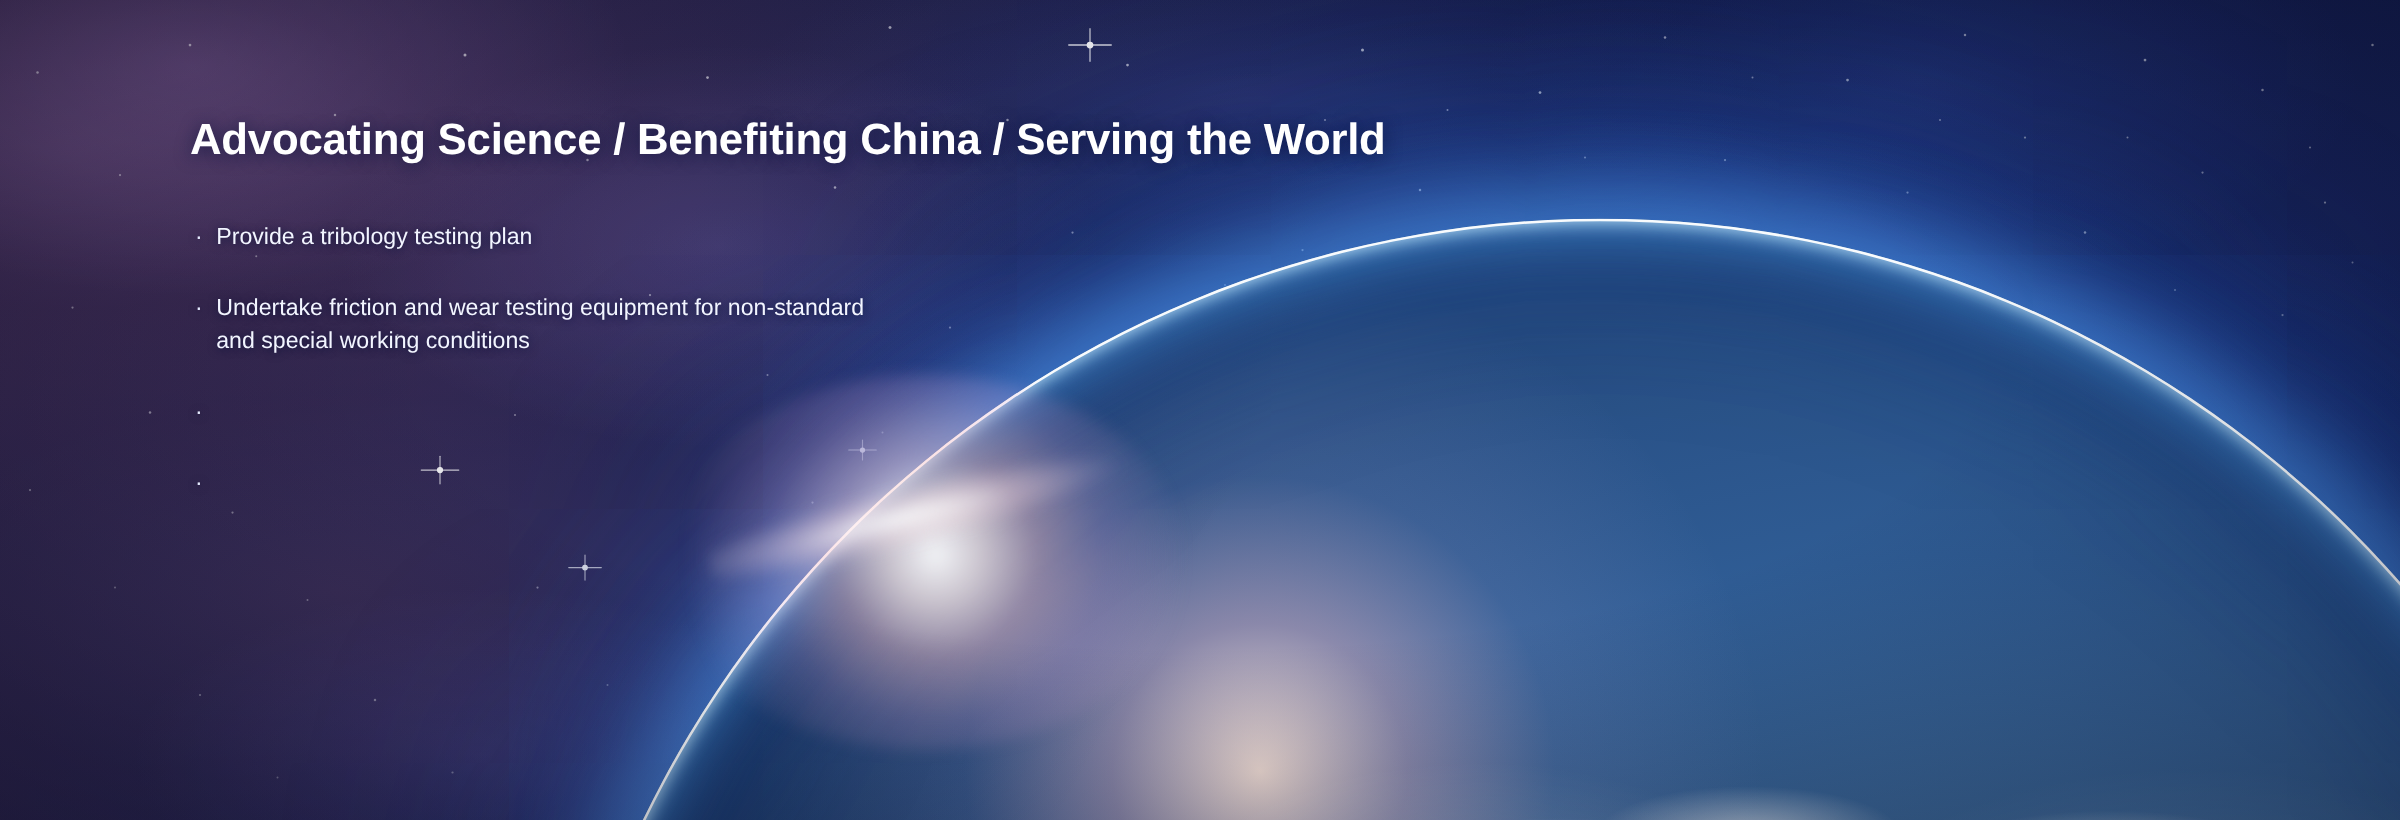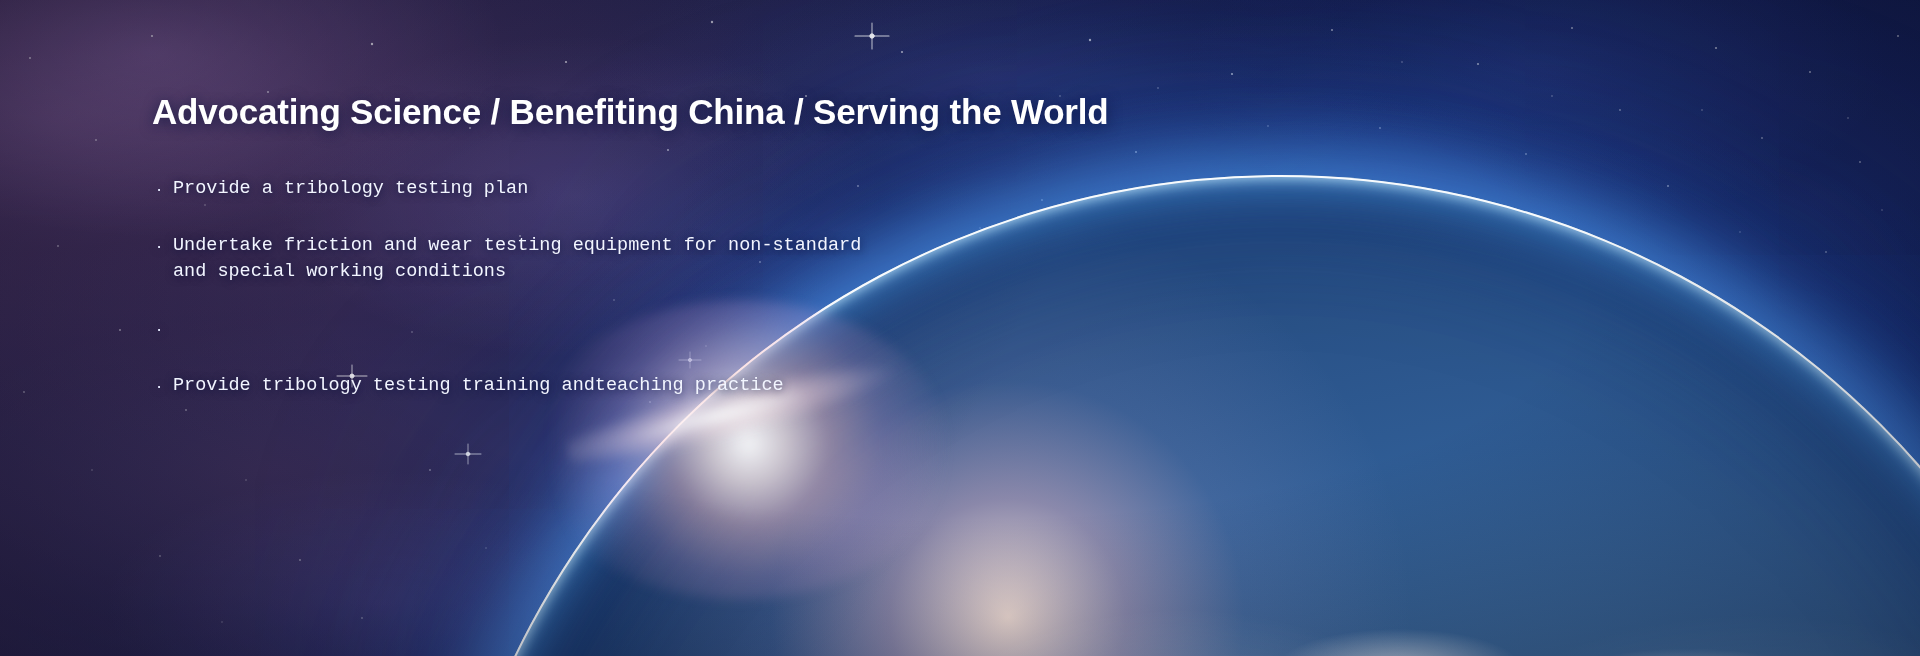--- a/index.html
+++ b/index.html
@@ -200,21 +200,21 @@
     white-space: nowrap;
   }
   .bullet:last-child { margin-bottom: 0; }
   .bullet-marker {
     width: 17px;
     flex: 0 0 17px;
     color: #e6ecff;
     font-size: 18.5px;
     line-height: 26px;
   }
-  .bullet-text { white-space: pre-line; font-family: Liberation Mono, monospace; }
+  .bullet-text { white-space: pre-line; }
 </style>
 </head>
 <body>
 
 <div class="banner">
 
   <div class="space-base"></div>
   <div class="space-nebula"></div>
 
   <div class="stars">
@@ -353,18 +353,17 @@
       <li class="bullet">
         <span class="bullet-marker">·</span>
         <span class="bullet-text">Undertake friction and wear testing equipment for non-standard
  and special working conditions</span>
       </li>
       <li class="bullet">
         <span class="bullet-marker">·</span>
       </li>
       <li class="bullet">
         <span class="bullet-marker">·</span>
-        <span class="bullet-text">Provide tribology testing training andteaching practice</span>
       </li>
     </ul>
   </div>
 
 </div>
 
 </body></html>

